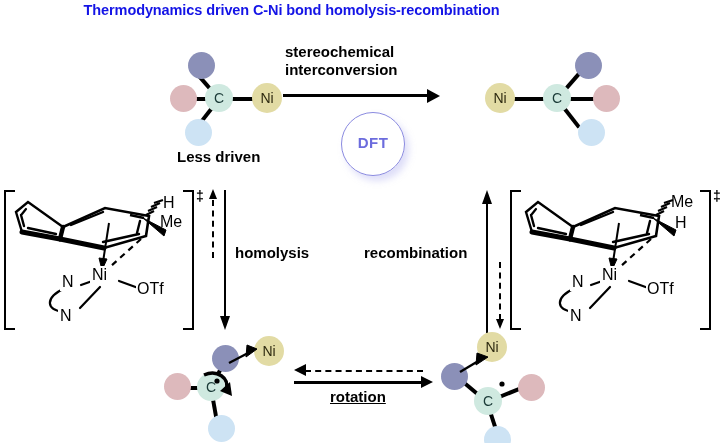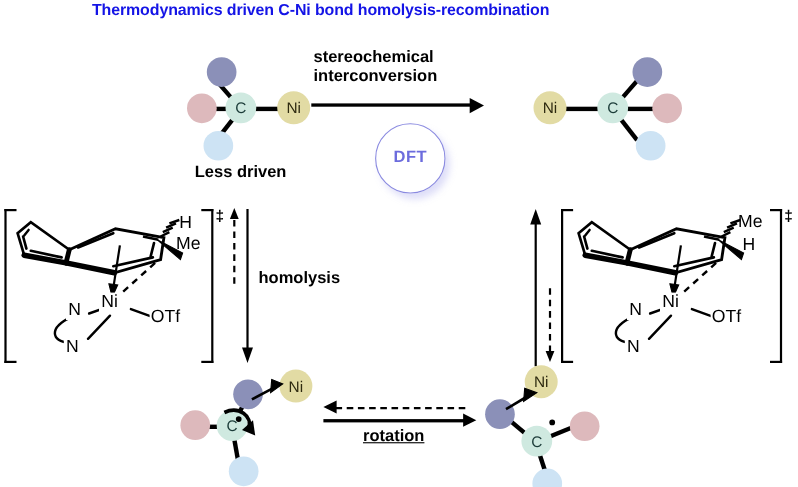--- a/index.html
+++ b/index.html
@@ -258,20 +258,21 @@
   <div class="abs" style="left:60px; top:273px; font-size:16px; color:#000; background:#fff; padding:0 2px;">N</div>
   <div class="abs" style="left:58px; top:307px; font-size:16px; color:#000; background:#fff; padding:0 2px;">N</div>
   <div class="abs" style="left:136px; top:280px; font-size:16px; color:#000; background:#fff; padding:0 1px;">OTf</div>
 
   <div class="abs vdash" style="left:212px; top:200px; height:58px;"></div>
   <div class="abs sm-head-up" style="left:209px; top:189px;"></div>
   <div class="abs varrow-line" style="left:224px; top:190px; height:128px;"></div>
   <div class="abs varrow-head-down" style="left:219.5px; top:316px;"></div>
   <div class="abs lbl-bold sz15" style="left:235px; top:245px;">homolysis</div>
 
+  <div class="abs lbl-bold sz15" style="left:364px; top:245px;">recombination</div>
   <div class="abs varrow-line" style="left:486px; top:203px; height:130px;"></div>
   <div class="abs varrow-head-up" style="left:481.5px; top:190px;"></div>
   <div class="abs vdash" style="left:499px; top:262px; height:58px;"></div>
   <div class="abs sm-head-down" style="left:496px; top:319px;"></div>
 
   <div class="abs brk brk-l" style="left:510px; top:190px; width:11px; height:140px;"></div>
   <div class="abs brk brk-r" style="left:700px; top:190px; width:11px; height:140px;"></div>
   <div class="abs dagger" style="left:713px; top:189px;">‡</div>
 
   <div class="abs" style="left:518px; top:190px; width:185px; height:142px;">

